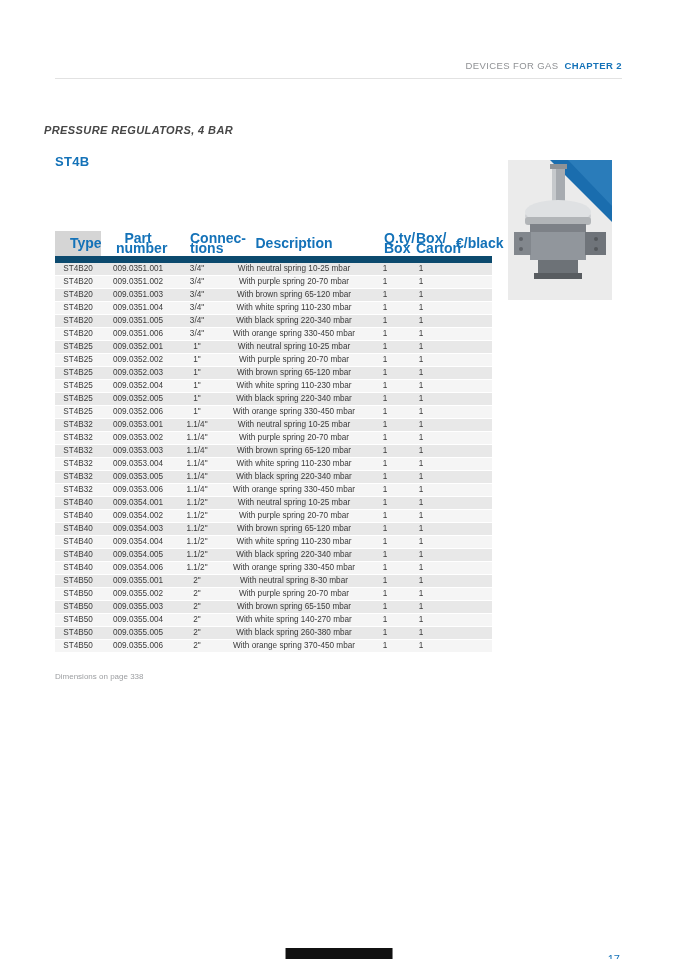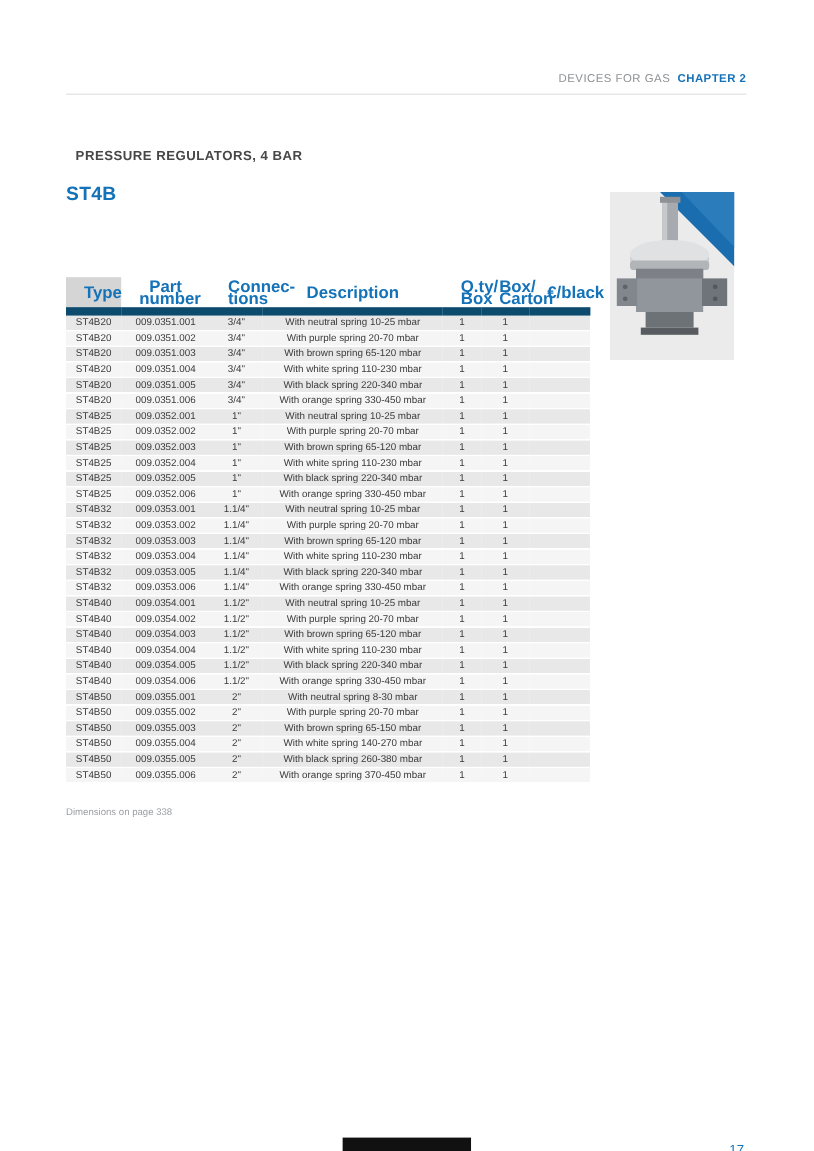--- a/index.html
+++ b/index.html
@@ -10,22 +10,22 @@
   
   .top-header{
     position:absolute;top:28px;right:56px;font-size:9.5px;letter-spacing:.4px;
     display:flex;gap:6px;align-items:baseline;
   }
   .top-header .section{color:#8f9194;}
   .top-header .chapter{color:#1472b8;font-weight:bold;}
   .header-rule{position:absolute;top:46px;left:55px;right:56px;border-top:1px solid #e2e2e2;}
 
   
-  .page-title{position:absolute;top:92px;left:63px;font-size:11px;font-weight:bold;color:#474747;letter-spacing:.4px;}
-  .product-code{position:absolute;top:122px;left:55px;font-size:16px;font-weight:bold;color:#1472b8;letter-spacing:.3px;}
+  .page-title{position:absolute;top:92px;left:44px;font-size:11px;font-weight:bold;color:#474747;letter-spacing:.4px;font-style:italic;}
+  .product-code{position:absolute;top:122px;left:55px;font-size:13px;font-weight:bold;color:#1472b8;letter-spacing:.3px;}
   .product-desc{position:absolute;top:137px;left:55px;width:447px;font-size:8.8px;line-height:11.6px;color:#5a5a5a;}
   .product-desc .temp{display:block;}
 
   
   .product-photo{position:absolute;top:128px;left:508px;width:104px;height:140px;}
 
   
   .table-wrap{position:absolute;top:199px;left:55px;width:437px;}
   table{border-collapse:collapse;width:437px;table-layout:fixed;}
   thead th{

